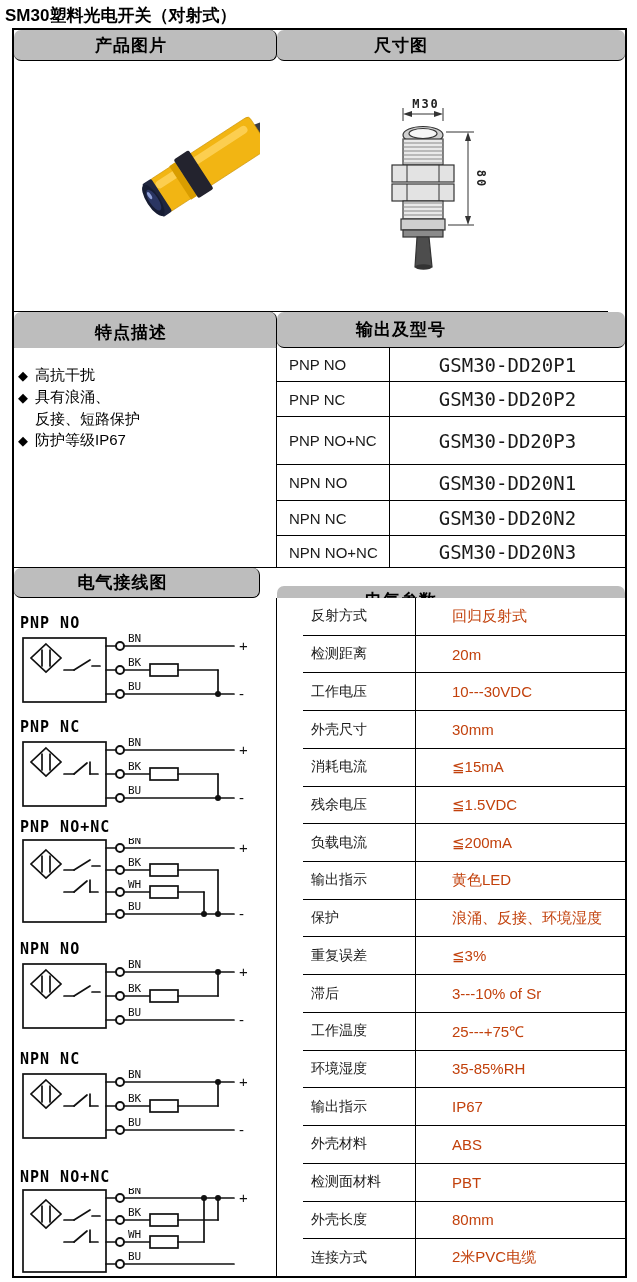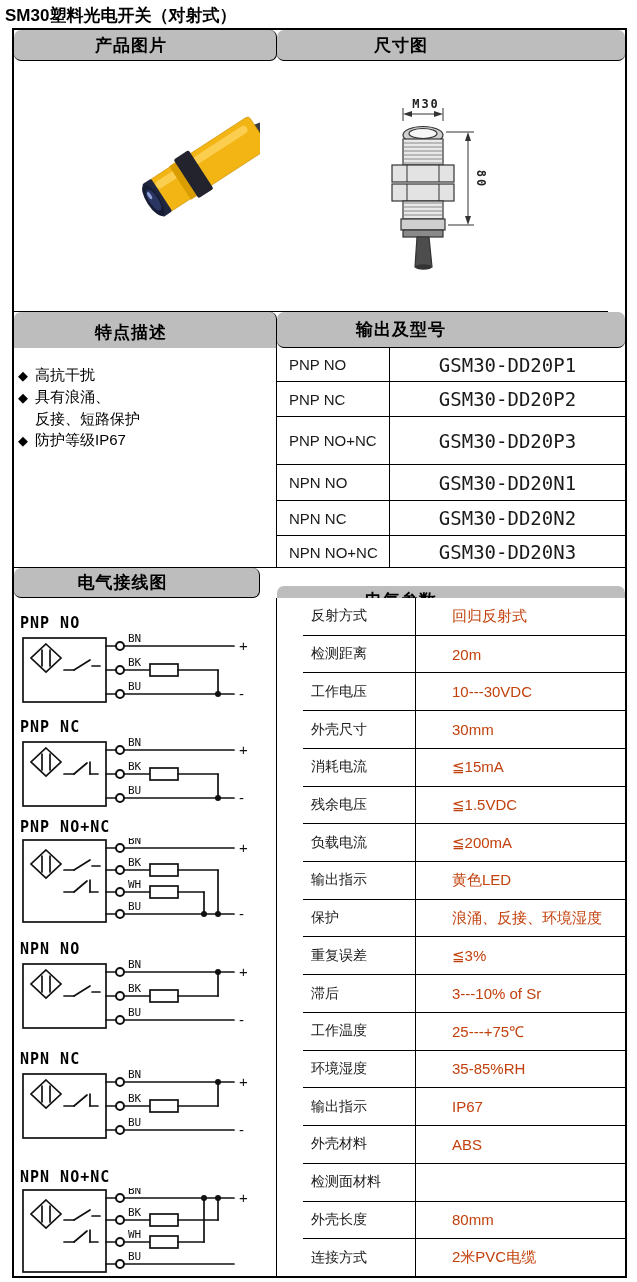--- a/index.html
+++ b/index.html
@@ -480,20 +480,21 @@
       <div class="p-row">
         <div class="p-label">输出指示</div>
         <div class="p-value">IP67</div>
       </div>
       <div class="p-row">
         <div class="p-label">外壳材料</div>
         <div class="p-value">ABS</div>
       </div>
       <div class="p-row">
         <div class="p-label">检测面材料</div>
+        <div class="p-value">PBT</div>
       </div>
       <div class="p-row">
         <div class="p-label">外壳长度</div>
         <div class="p-value">80mm</div>
       </div>
       <div class="p-row">
         <div class="p-label">连接方式</div>
         <div class="p-value">2米PVC电缆</div>
       </div>
     </div>

